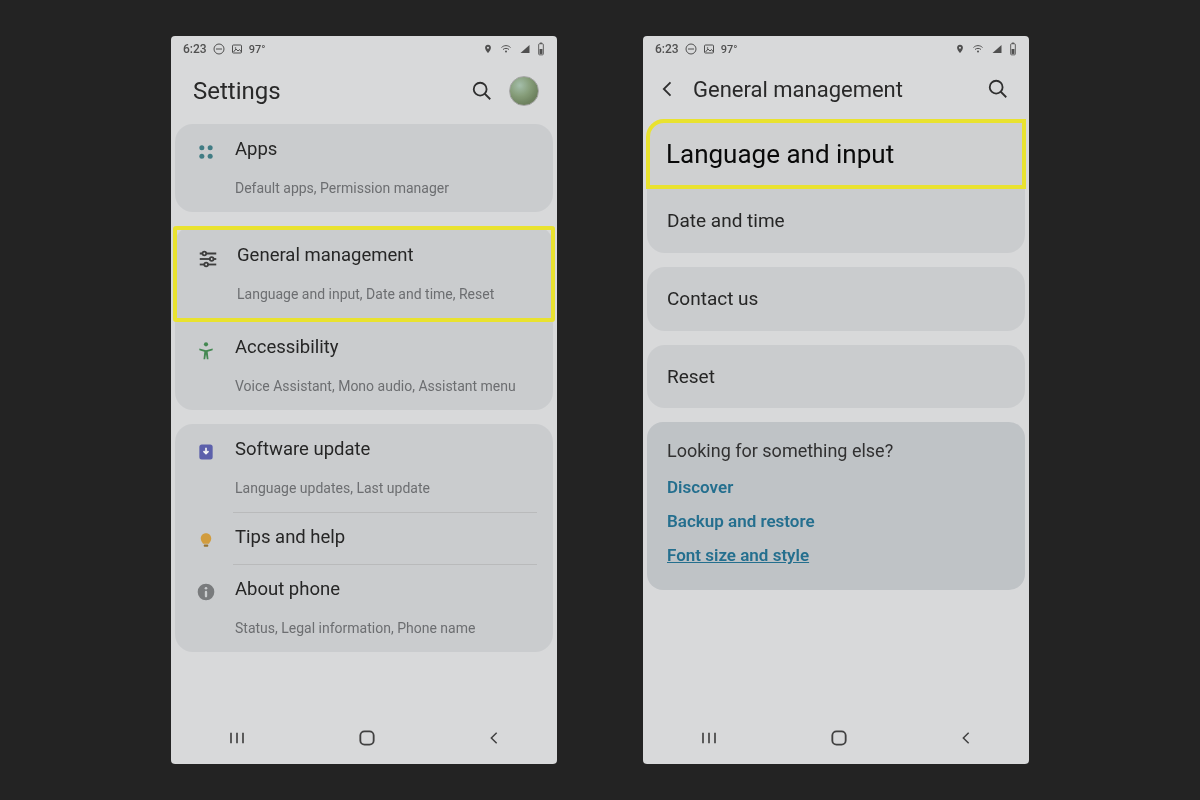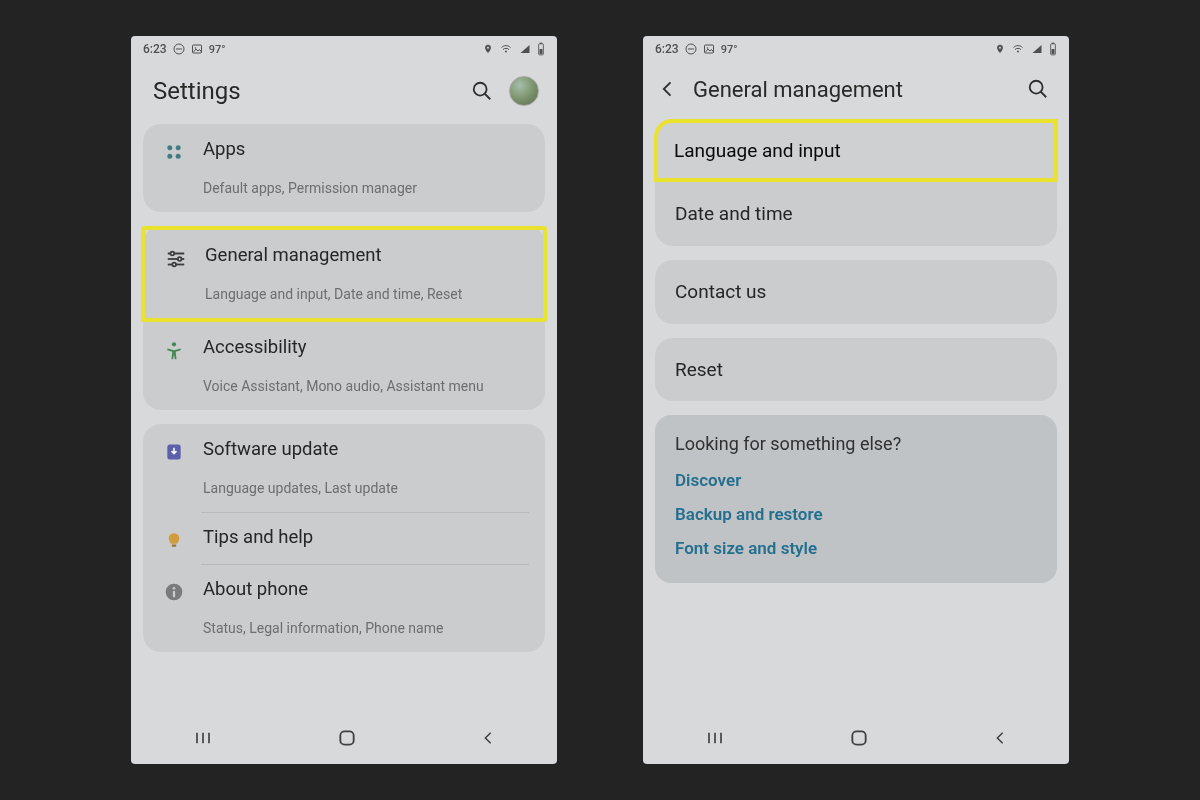--- a/index.html
+++ b/index.html
@@ -14,21 +14,21 @@
     gap: 86px;
     position: relative;
   }
   .overlay {
     position: absolute;
     inset: 0;
     background: rgba(120,120,120,0.08);
     pointer-events: none;
   }
   .phone {
-    width: 426px;
+    width: 386px;
     height: 728px;
     background: #e1e2e3;
     position: relative;
     overflow: hidden;
     border-radius: 4px;
   }
   
   .statusbar {
     height: 26px;
     display:flex;
@@ -60,21 +60,21 @@
     display:flex; align-items:center; justify-content:center;
   }
   .avatar {
     width:30px; height:30px;
     border-radius:50%;
     background: radial-gradient(circle at 35% 30%, #a9c5b0 0%, #88a17a 40%, #6e845e 70%, #728064 100%);
     border:1px solid #aaa;
   }
   .back-btn { width:22px; height:22px; display:flex; align-items:center; justify-content:center; }
   
-  .content { padding: 0 12px 10px; }
+  .content { padding: 0 4px 10px; }
   .card {
     background: #d2d4d6;
     border-radius: 18px;
     overflow:hidden;
     margin-bottom: 14px;
   }
   .row {
     display:flex;
     align-items:flex-start;
     padding: 14px 18px;
@@ -118,21 +118,21 @@
   .card.looking { background:#c6cace; padding: 18px 20px 20px; border-radius: 16px; }
   .card.looking .heading {
     font-size:18px; color:#2c2c2c; margin-bottom:16px;
   }
   .card.looking .link {
     font-size:17px;
     color:#1e6f91;
     font-weight:600;
     margin-bottom:14px;
   }
-  .card.looking .link:last-child { margin-bottom:5px; }
+  .card.looking .link:last-child { margin-bottom:5px;text-decoration:underline; }
   .left-highlight-wrap {
     border:4px solid #f4ec2a;
     margin:0 -2px;
     border-radius:3px;
   }
   .left-highlight-wrap .row::before { display:none; }
   
   .navbar {
     position:absolute;
     bottom:0; left:0; right:0;
@@ -379,21 +379,21 @@
           <circle cx="10" cy="10" r="7" fill="none" stroke="#2a2a2a" stroke-width="2"></circle>
           <line x1="15" y1="15" x2="21" y2="21" stroke="#2a2a2a" stroke-width="2"></line>
         </svg>
     </div>
   </div>
 
   <div class="content">
     <div class="card" style="overflow:visible;">
       <div class="li-hl" style="border-top-left-radius:18px;">
         <div>
-          <div class="label" style="font-size:19px;">Language and input</div>
+          <div class="label" style="font-size:26px;">Language and input</div>
         </div>
       </div>
       <div class="row simple">
         <div class="label">Date and time</div>
       </div>
     </div>
 
     <div class="card">
       <div class="row simple">
         <div class="label">Contact us</div>

